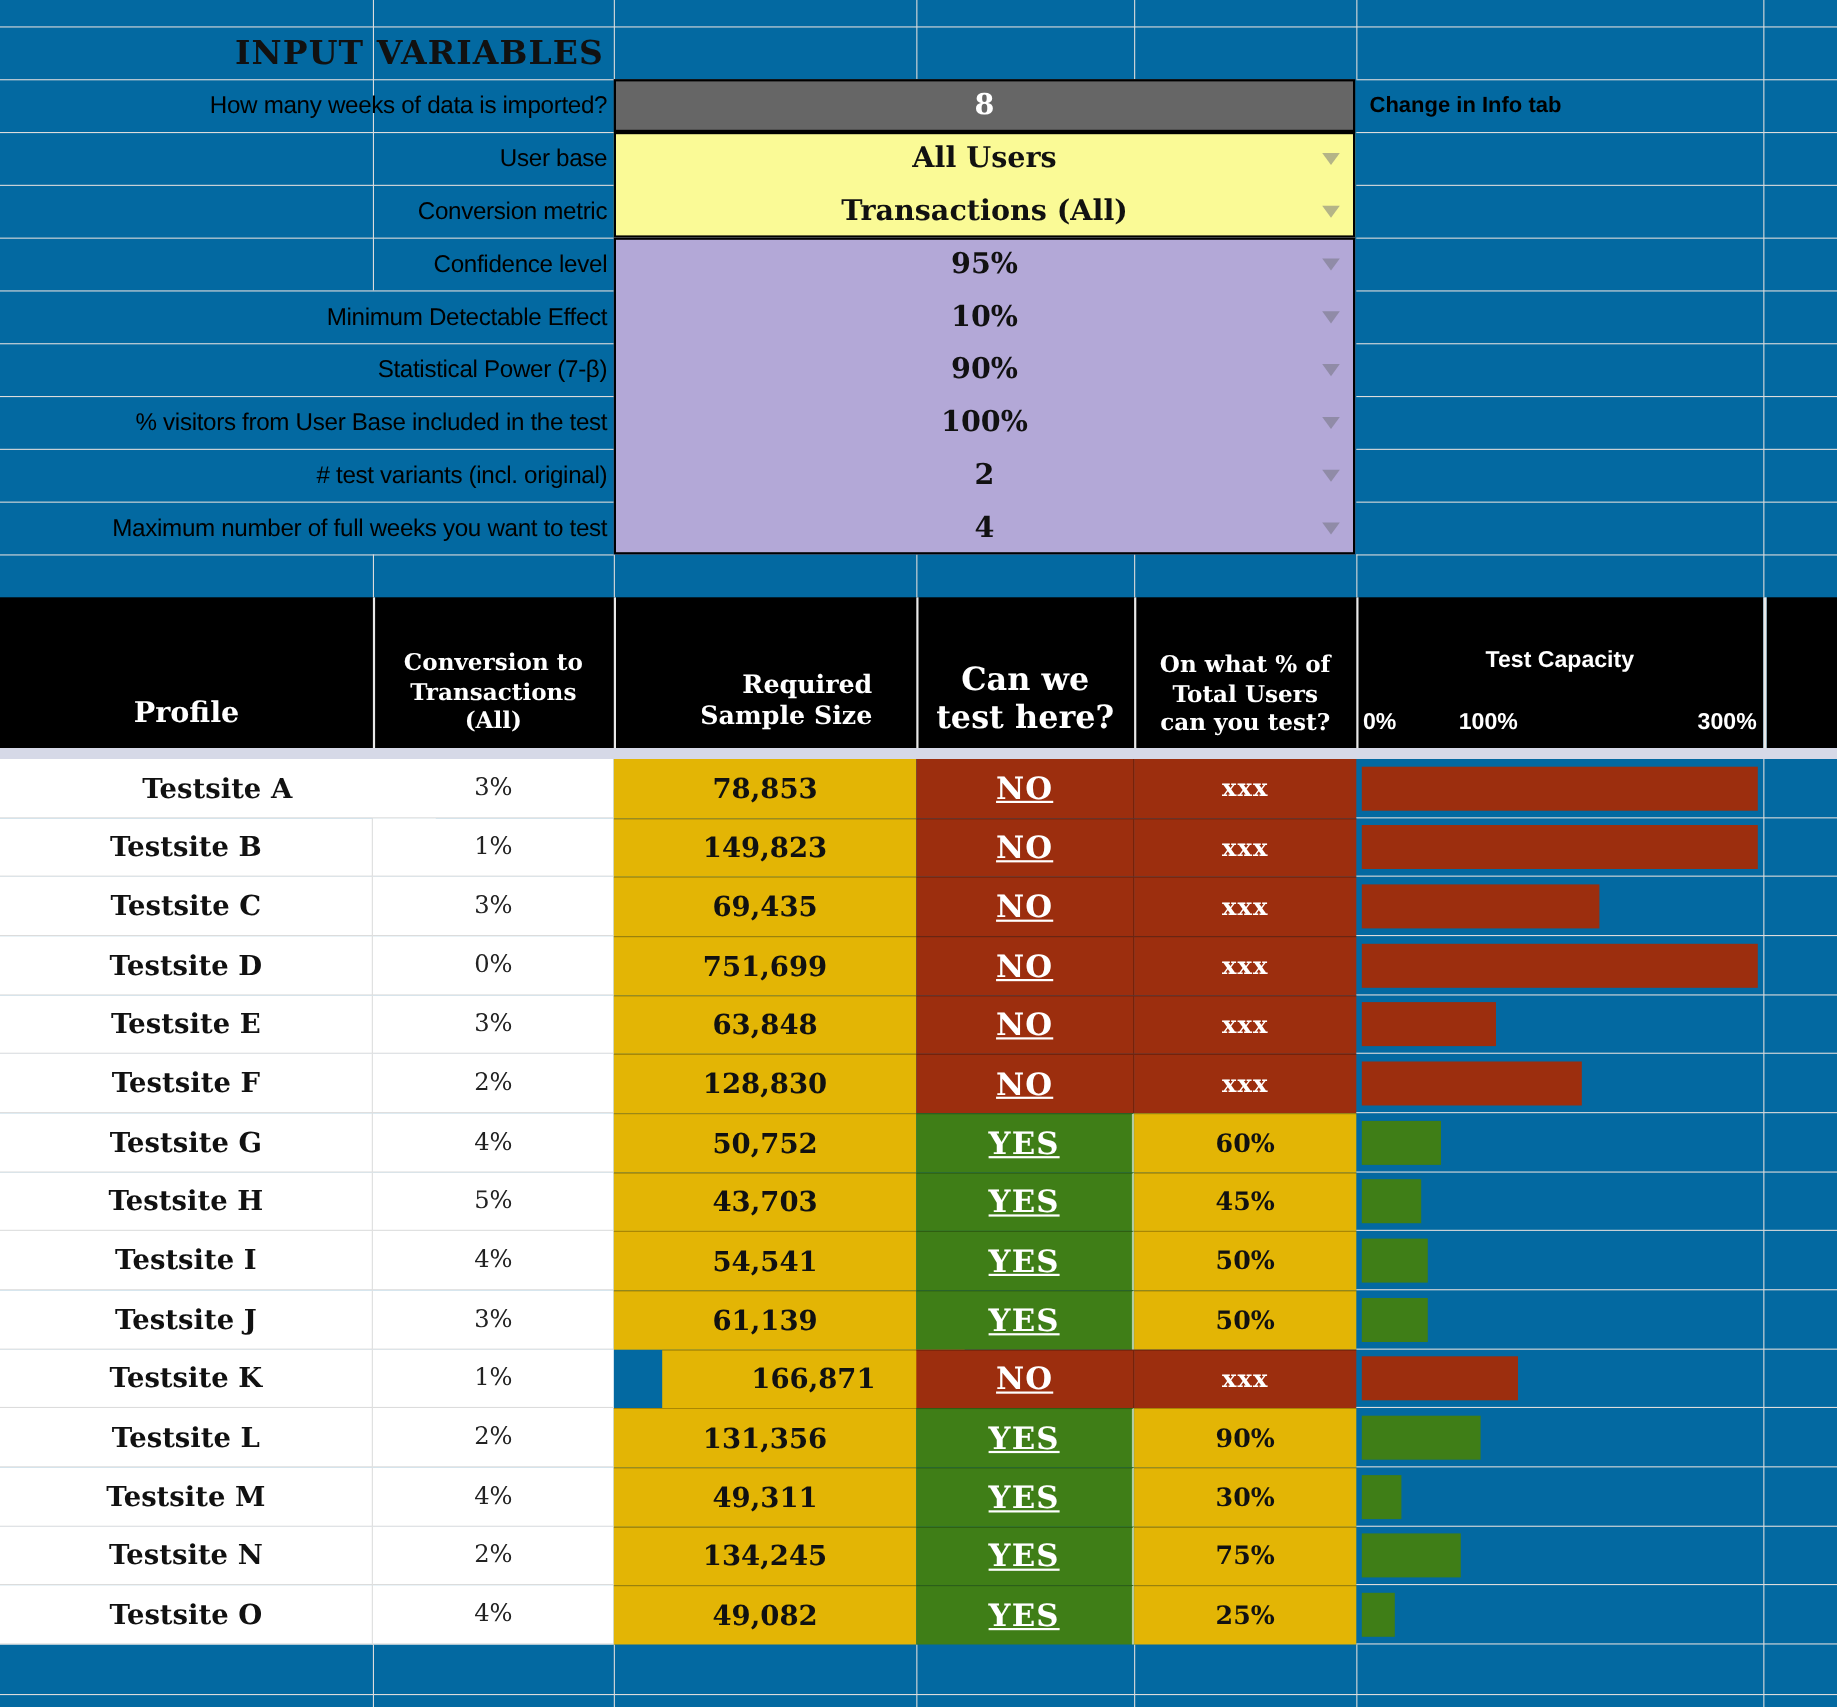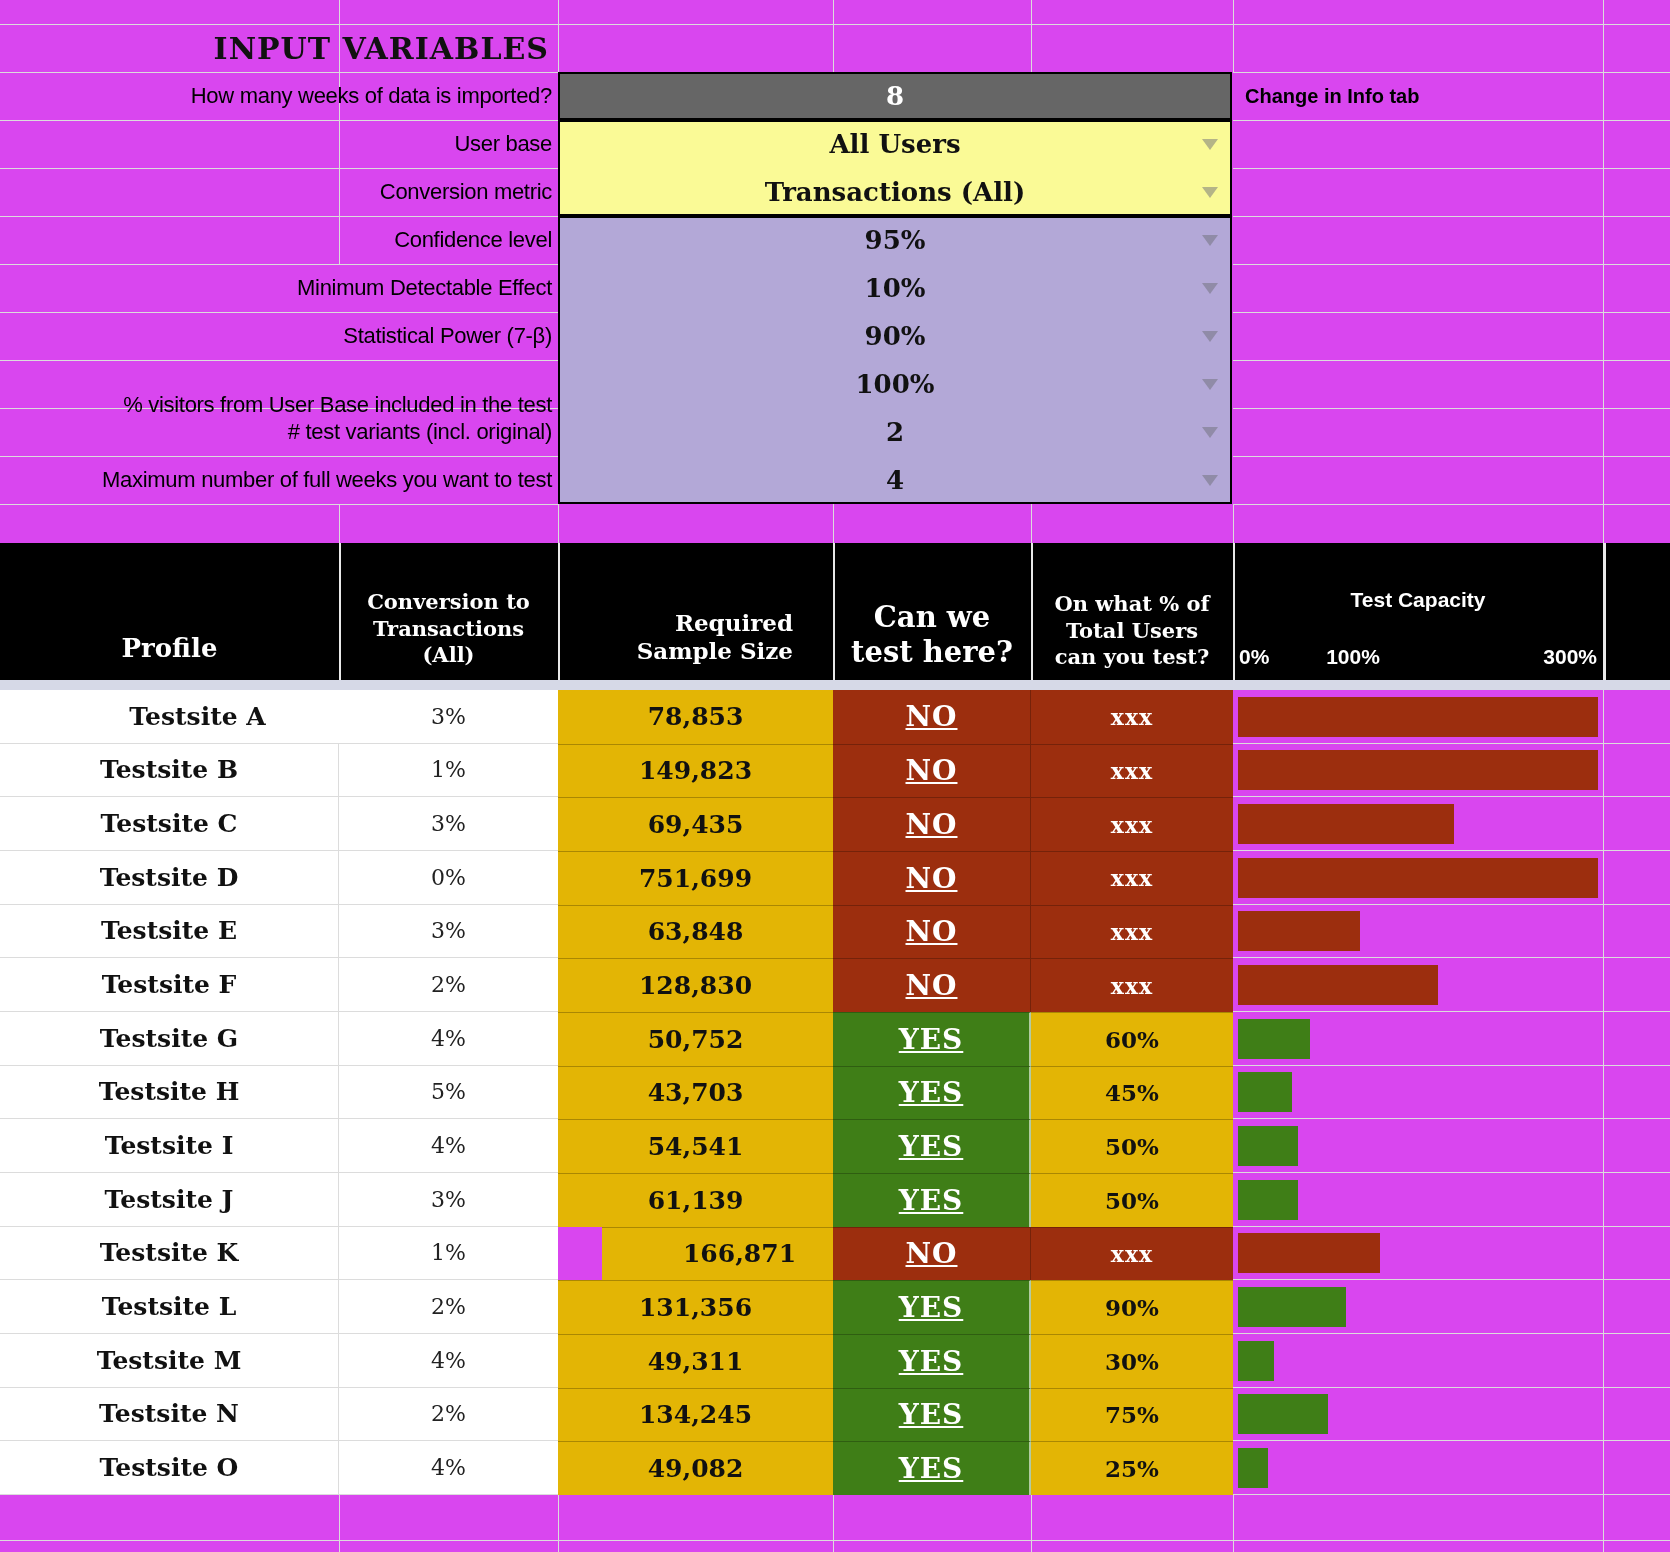--- a/index.html
+++ b/index.html
@@ -1,16 +1,16 @@
 <!DOCTYPE html>
 <html><head>
 <meta charset="utf-8">
 <style>
   html,body{margin:0;padding:0;background:#fff;}
-  #sheet{position:relative;width:1670px;height:1552px;background:#d946ef;
+  #sheet{position:relative;width:1670px;height:1552px;background:#0369a1;
          font-family:"Liberation Sans",sans-serif;overflow:hidden;}
   .slab{font-family:"DejaVu Serif","Liberation Serif",serif;}
   .gl{position:absolute;background:#DCDCDC;}
   .cell{position:absolute;box-sizing:border-box;display:flex;align-items:center;justify-content:center;}
 
   
   #input-title{position:absolute;left:0;top:24px;width:549px;height:48px;
     display:flex;align-items:center;justify-content:flex-end;
     font-weight:bold;font-size:30px;letter-spacing:1px;color:#111;}
   .in-label{position:absolute;left:0;width:552px;height:48px;display:flex;align-items:center;
@@ -112,21 +112,21 @@
       <div class="dd" style="left: 1202px; top: 187px;"></div>
       <div class="in-label" style="top: 216px;">Confidence level</div>
       <div class="in-value slab" style="top: 216px;">95%</div>
       <div class="dd" style="left: 1202px; top: 235px;"></div>
       <div class="in-label" style="top: 264px;">Minimum Detectable Effect</div>
       <div class="in-value slab" style="top: 264px;">10%</div>
       <div class="dd" style="left: 1202px; top: 283px;"></div>
       <div class="in-label" style="top: 312px;">Statistical Power (7-β)</div>
       <div class="in-value slab" style="top: 312px;">90%</div>
       <div class="dd" style="left: 1202px; top: 331px;"></div>
-      <div class="in-label" style="top: 360px; margin-top: 21px;">% visitors from User Base included in the test</div>
+      <div class="in-label" style="top: 360px;">% visitors from User Base included in the test</div>
       <div class="in-value slab" style="top: 360px;">100%</div>
       <div class="dd" style="left: 1202px; top: 379px;"></div>
       <div class="in-label" style="top: 408px;"># test variants (incl. original)</div>
       <div class="in-value slab" style="top: 408px;">2</div>
       <div class="dd" style="left: 1202px; top: 427px;"></div>
       <div class="in-label" style="top: 456px;">Maximum number of full weeks you want to test</div>
       <div class="in-value slab" style="top: 456px;">4</div>
       <div class="dd" style="left: 1202px; top: 475px;"></div>
     </div>
 

